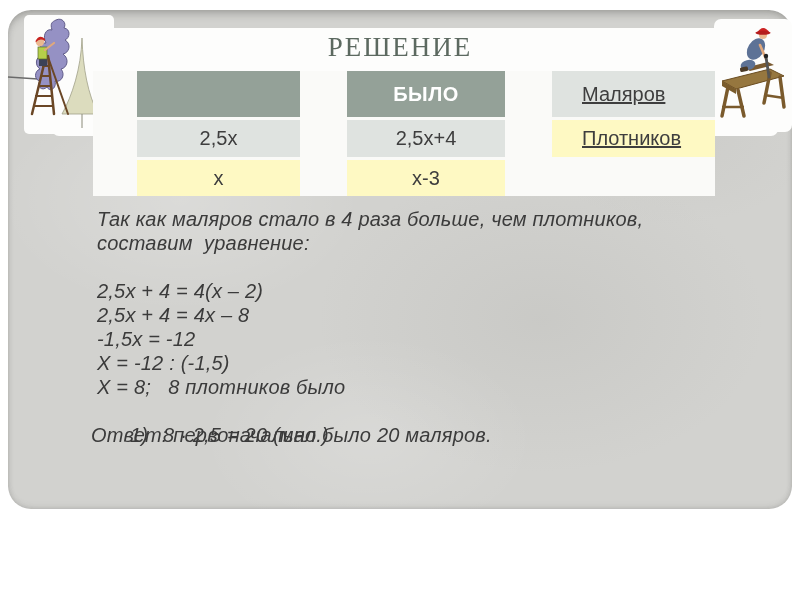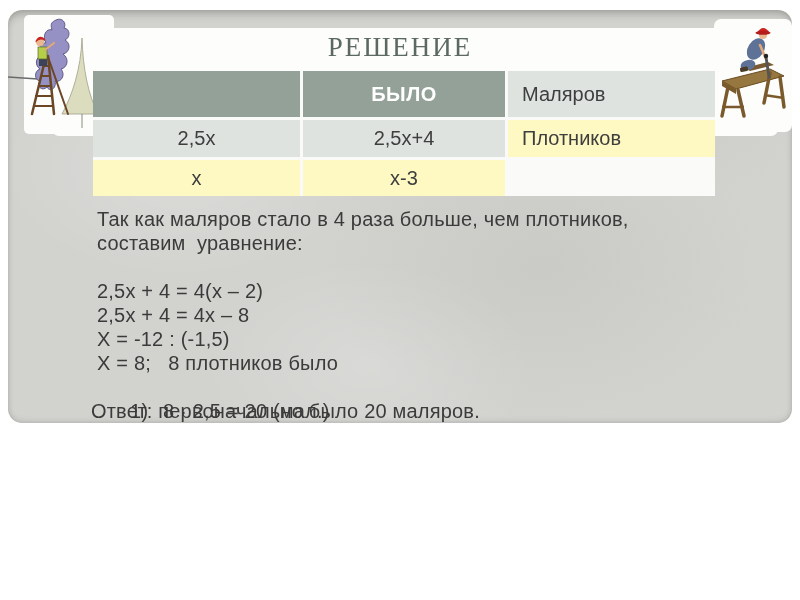--- a/index.html
+++ b/index.html
@@ -6,22 +6,22 @@
   body{
     width:800px;height:600px;
     background:#ffffff;
     font-family:"Liberation Sans", sans-serif;
     overflow:hidden;
   }
   .page{position:relative;width:800px;height:600px;background:#ffffff;overflow:hidden;}
 
   
   .slide{
-    position:absolute;left:8px;top:10px;width:784px;height:413px;
-    border-radius:14px;
+    position:absolute;left:8px;top:10px;width:784px;height:499px;
+    border-radius:23px;
     background-color:#d2d2cf;
     background-image:
       radial-gradient(260px 160px at 22% 38%, rgba(255,255,255,0.20), transparent 70%),
       radial-gradient(320px 220px at 68% 62%, rgba(150,150,145,0.14), transparent 70%),
       radial-gradient(240px 150px at 46% 86%, rgba(255,255,255,0.16), transparent 70%),
       radial-gradient(200px 130px at 85% 25%, rgba(160,160,155,0.10), transparent 70%);
     box-shadow:
       inset 0 8px 10px -5px rgba(95,95,90,0.45),
       inset 0 -4px 7px -4px rgba(110,110,105,0.30),
       inset 3px 0 6px -4px rgba(110,110,105,0.30),
@@ -51,33 +51,33 @@
 
   
   .table{
     position:absolute;left:85px;top:61px;
     display:grid;
     grid-template-columns:207px 202px 207px;
     grid-template-rows:46px 37px 36px;
     gap:3px;
     background:#fafaf8;
   }
-  .cell{display:flex;align-items:center;justify-content:center;font-size:20px;color:#3e3e3e;}
+  .cell{display:flex;align-items:center;justify-content:center;font-size:20px;color:#3e3e3e;margin-left:44px;}
   .cell.head{background:#94a198;color:#ffffff;font-weight:bold;letter-spacing:0.5px;}
-  .cell.label{justify-content:flex-start;padding-left:14px;}
+  .cell.label{justify-content:flex-start;padding-left:30px;text-decoration:underline;}
   .cell.r1{background:#dfe3e0;}
   .cell.r2{background:#fef9c3;}
 
   
   .body-text{
     position:absolute;left:89px;top:197px;width:640px;
     font-size:20px;line-height:24px;letter-spacing:0.2px;
     color:#3b3b3b;
   }
-  .line{white-space:pre-wrap;height:24px;}
+  .line{white-space:pre-wrap;height:24px;font-style:italic;}
   .line.spacer{height:24px;}
   .line.numbered{margin-left:-13px;}
   .marker{display:inline-block;width:33px;}
   .line.answer{margin-left:-6px;}
 </style>
 </head>
 <body>
 
 <div class="page">
   <div class="slide">
@@ -150,20 +150,21 @@
       <div class="cell val r2">х</div>
       <div class="cell val r2">х-3</div>
     </div>
 
     <div class="body-text">
       <div class="line">Так как маляров стало в 4 раза больше, чем плотников,</div>
       <div class="line">составим  уравнение:</div>
       <div class="line spacer"></div>
       <div class="line">2,5х + 4 = 4(х – 2)</div>
       <div class="line">2,5х + 4 = 4х – 8</div>
+      <div class="line">-1,5х = -12</div>
       <div class="line">Х = -12 : (-1,5)</div>
       <div class="line">Х = 8;   8 плотников было</div>
       <div class="line numbered">
         <span class="marker">1)</span><span>8 · 2,5 = 20 (мал.)</span>
       </div>
       <div class="line answer">Ответ: первоначально было 20 маляров.</div>
     </div>
 
   </div>
 </div>

